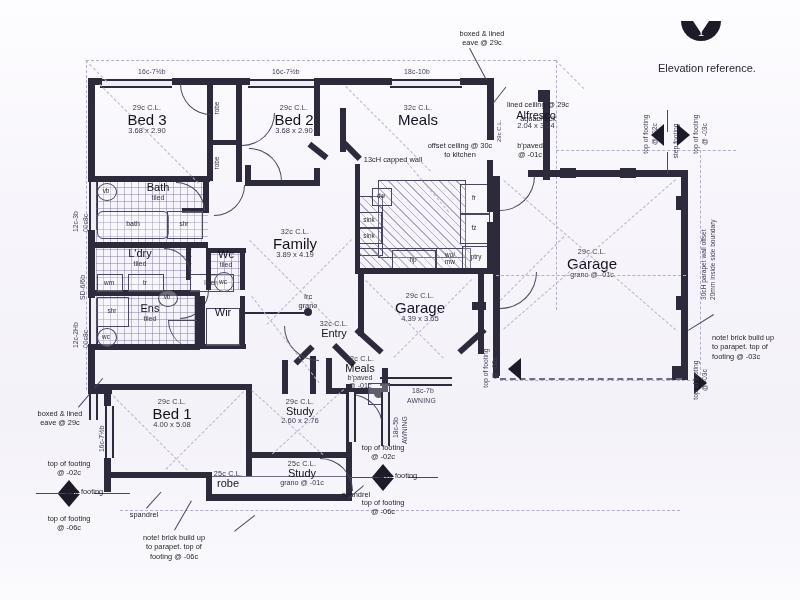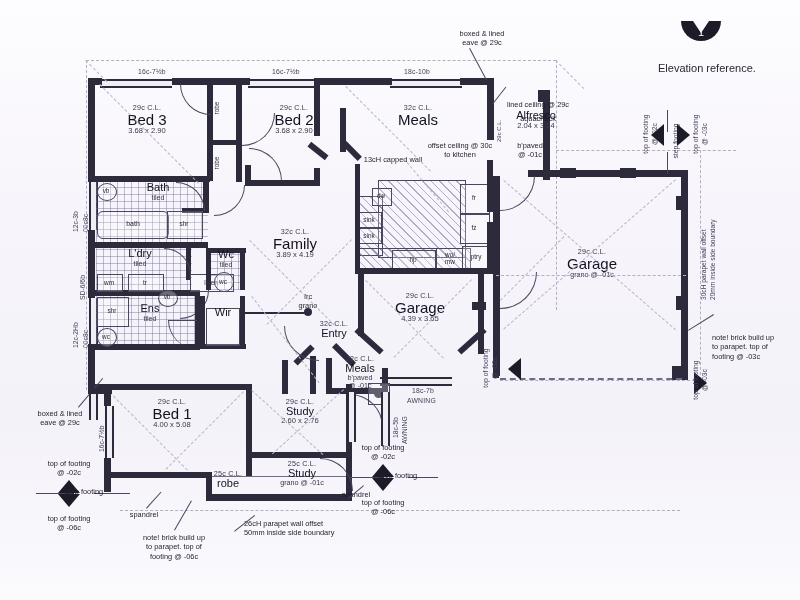--- a/index.html
+++ b/index.html
@@ -433,22 +433,20 @@
   <div class="note" style="left:712px;top:333px;width:90px;white-space:pre-line;text-align:left;">note! brick build up
 to parapet. top of
 footing @ -03c</div>
   <div class="rule rot" style="left:688px;top:330px;width:30px;transform:rotate(-32deg);"></div>
 
   <div class="note" style="left:124px;top:533px;width:100px;white-space:pre-line;">note! brick build up
 to parapet. top of
 footing @ -06c</div>
   <div class="rule rot" style="left:174px;top:530px;width:34px;transform:rotate(-60deg);"></div>
 
-  <div class="note l" style="left:244px;top:519px;width:200px;white-space:pre-line;">26cH parapet wall offset
-50mm inside side boundary</div>
   <div class="rule rot" style="left:234px;top:531px;width:26px;transform:rotate(-38deg);"></div>
 
   <div class="note" style="left:118px;top:510px;width:52px;">spandrel</div>
   <div class="rule rot" style="left:146px;top:508px;width:22px;transform:rotate(-48deg);"></div>
   <div class="note" style="left:330px;top:490px;width:52px;">spandrel</div>
   <div class="rule rot" style="left:348px;top:498px;width:20px;transform:rotate(-40deg);"></div>
 
   <div class="wall" style="left:88px;top:388px;width:24px;height:6px;"></div>
   <div class="winv" style="left:89px;top:394px;width:5px;height:26px;"></div>
 

